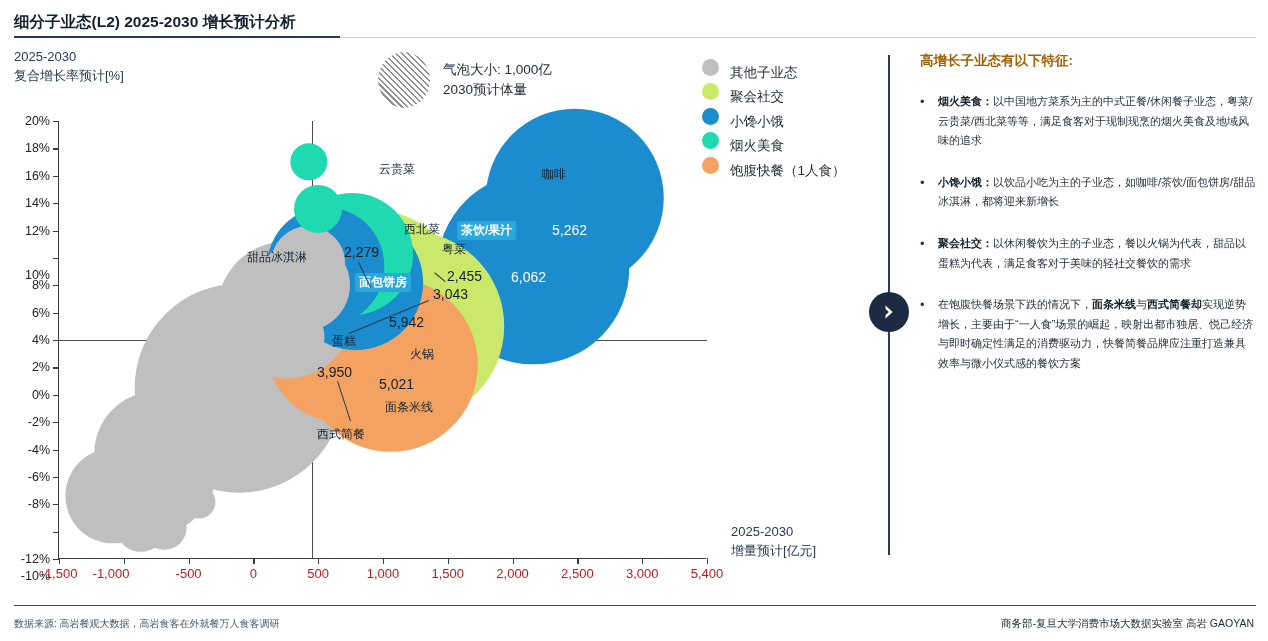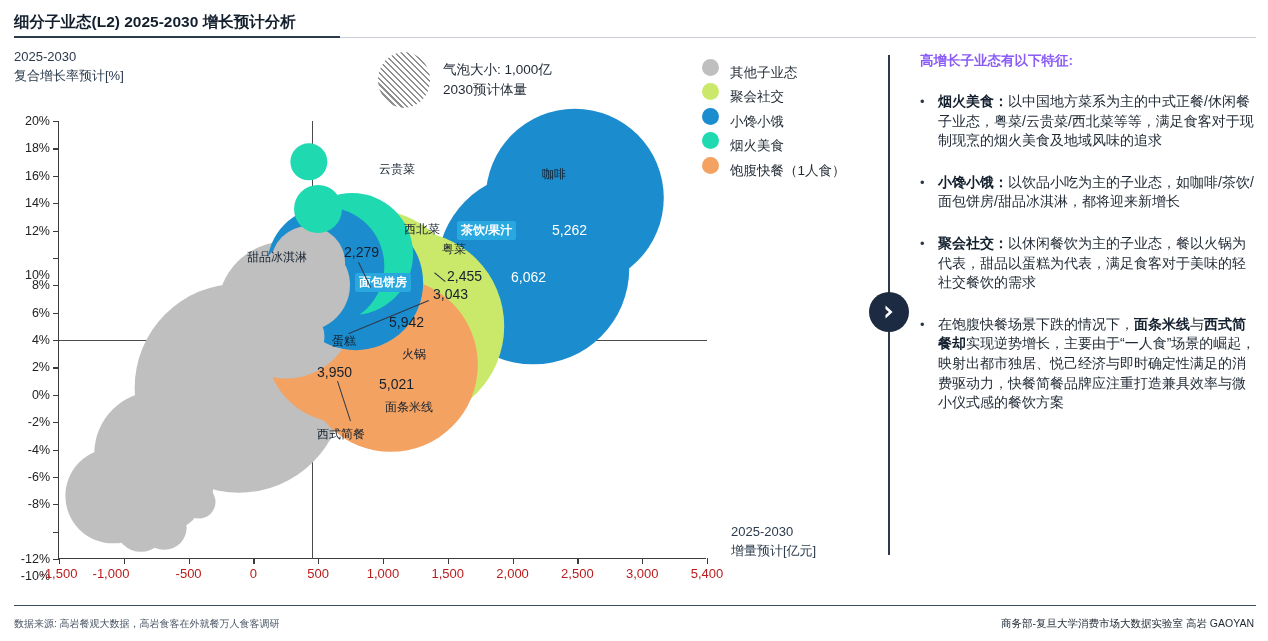--- a/index.html
+++ b/index.html
@@ -54,24 +54,24 @@
   #v-divider { position:absolute; left:888px; top:55px; width:2px; height:500px; background:#2b3a4d; }
   #chevron-badge {
     position:absolute; left:869px; top:292px; width:40px; height:40px;
     border-radius:50%; background:#1c2b42;
     display:flex; align-items:center; justify-content:center;
   }
   #chevron-badge svg { display:block; }
 
   
   #right-panel { position:absolute; left:920px; top:52px; width:336px; }
-  #rp-title { font-size:13.5px; font-weight:bold; color:#8b5cf6; }
+  #rp-title { font-size:13.5px; font-weight:bold; color:#a16207; }
   .rp-item { display:flex; margin-top:22px; }
   .rp-bullet { width:18px; flex:0 0 auto; font-size:13px; color:#2b3a4d; line-height:20px; }
-  .rp-text { font-size:14px; line-height:19.6px; color:#1f2833; }
+  .rp-text { font-size:11px; line-height:19.6px; color:#1f2833; }
   .rp-text b { font-weight:bold; color:#14202e; }
 
   
   #plot-wrap { position:absolute; left:0px; top:110px; width:720px; height:470px; }
   #plot-area {
     position:absolute; left:58px; top:11px; width:648px; height:438px;
     border-left:1.4px solid #3c3c3c; border-bottom:1.4px solid #3c3c3c;
     overflow:visible;
   }
   .axis-zero-v { position:absolute; width:1.4px; background:#4a4a4a; }
@@ -276,21 +276,21 @@
         <div class="lbl " style="left: 320px; top: 40px;">云贵菜</div>
         <div class="lbl " style="left: 345px; top: 100px;">西北菜</div>
         <div class="lbl val" style="left: 285px; top: 123px; color: rgb(20, 32, 46);">2,279</div>
         <div class="lbl " style="left: 383px; top: 120px;">粤菜</div>
         <div class="lbl val" style="left: 388px; top: 147px; color: rgb(20, 32, 46);">2,455</div>
         <div class="lbl " style="left: 188px; top: 128px;">甜品冰淇淋</div>
         <div class="lbl hl-blue" style="left: 296px; top: 152px;">面包饼房</div>
         <div class="lbl val" style="left: 374px; top: 165px; color: rgb(20, 32, 46);">3,043</div>
         <div class="lbl " style="left: 273px; top: 212px;">蛋糕</div>
         <div class="lbl val" style="left: 330px; top: 193px; color: rgb(20, 32, 46);">5,942</div>
-        <div class="lbl " style="left: 343px; top: 225px;">火锅</div>
+        <div class="lbl " style="left: 351px; top: 225px;">火锅</div>
         <div class="lbl val" style="left: 258px; top: 243px; color: rgb(20, 32, 46);">3,950</div>
         <div class="lbl val" style="left: 320px; top: 255px; color: rgb(20, 32, 46);">5,021</div>
         <div class="lbl hl-orange" style="left: 322px; top: 277px;">面条米线</div>
         <div class="lbl " style="left: 258px; top: 305px;">西式简餐</div>
         <div class="lbl hl-blue" style="left: 398px; top: 100px;">茶饮/果汁</div>
         <div class="lbl " style="left: 483px; top: 45px;">咖啡</div>
         <div class="lbl val" style="left: 493px; top: 101px; color: rgb(255, 255, 255);">5,262</div>
         <div class="lbl val" style="left: 452px; top: 148px; color: rgb(255, 255, 255);">6,062</div>
         <div class="leader" style="left: 300px; top: 141px; width: 27.7308px; transform: rotate(64.359deg);"></div>
         <div class="leader" style="left: 386px; top: 161px; width: 14.2127px; transform: rotate(-140.711deg);"></div>

